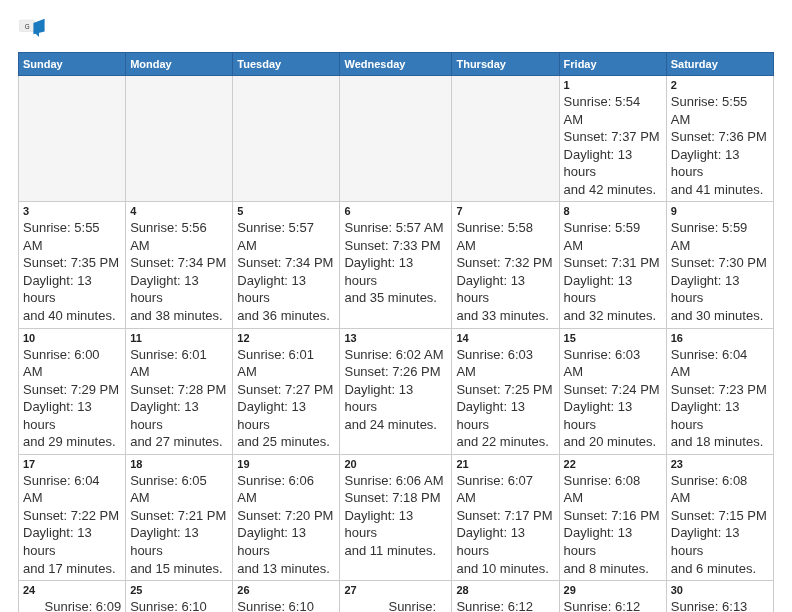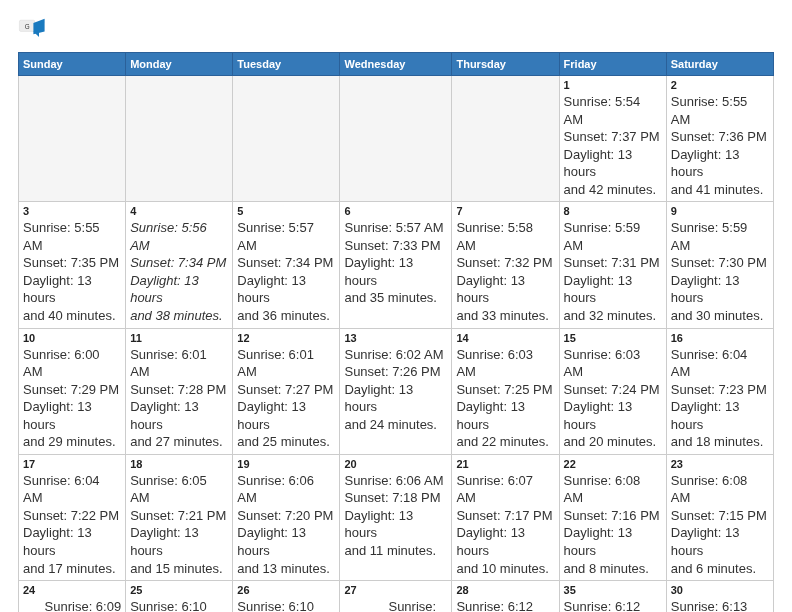--- a/index.html
+++ b/index.html
@@ -156,21 +156,21 @@
         <tr>
           <td>
             <span class="day-number">3</span>
             <div class="day-info" style="white-space: pre-line;">Sunrise: 5:55 AM
 Sunset: 7:35 PM
 Daylight: 13 hours
 and 40 minutes.</div>
           </td>
           <td>
             <span class="day-number">4</span>
-            <div class="day-info" style="white-space: pre-line; font-style: italic;">Sunrise: 5:56 AM
+            <div class="day-info" style="white-space: pre-line;">Sunrise: 5:56 AM
 Sunset: 7:34 PM
 Daylight: 13 hours
 and 38 minutes.</div>
           </td>
           <td>
             <span class="day-number">5</span>
             <div class="day-info" style="white-space: pre-line;">Sunrise: 5:57 AM
 Sunset: 7:34 PM
 Daylight: 13 hours
 and 36 minutes.</div>
@@ -336,21 +336,21 @@
 and 59 minutes.</div>
           </td>
           <td>
             <span class="day-number">28</span>
             <div class="day-info" style="white-space: pre-line;">Sunrise: 6:12 AM
 Sunset: 7:09 PM
 Daylight: 12 hours
 and 57 minutes.</div>
           </td>
           <td>
-            <span class="day-number">35</span>
+            <span class="day-number">29</span>
             <div class="day-info" style="white-space: pre-line;">Sunrise: 6:12 AM
 Sunset: 7:08 PM
 Daylight: 12 hours
 and 55 minutes.</div>
           </td>
           <td>
             <span class="day-number">30</span>
             <div class="day-info" style="white-space: pre-line;">Sunrise: 6:13 AM
 Sunset: 7:07 PM
 Daylight: 12 hours

